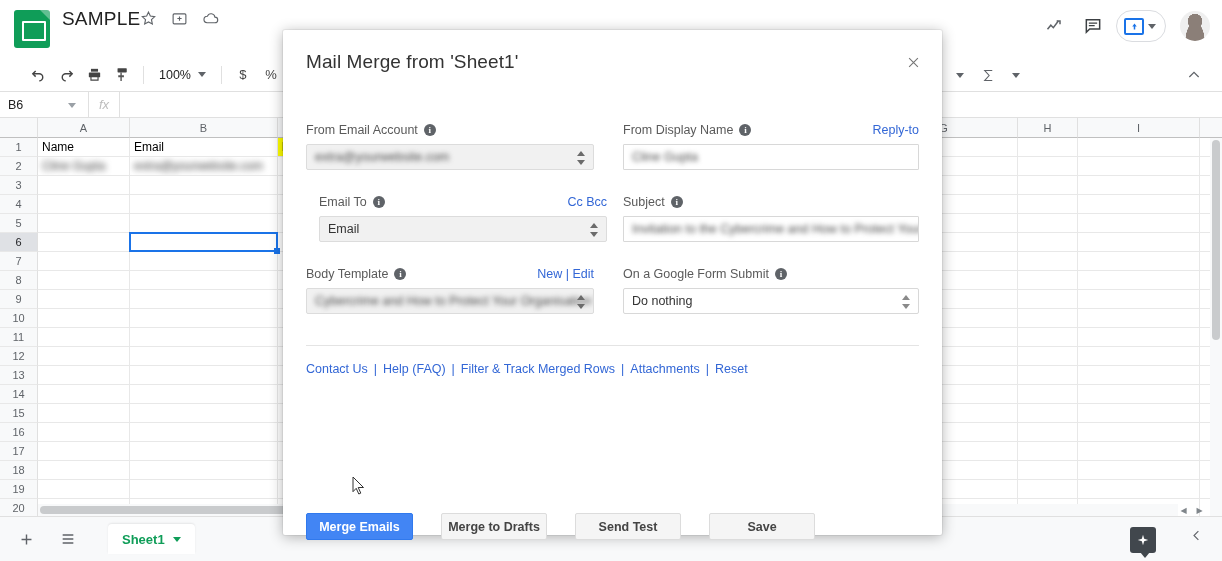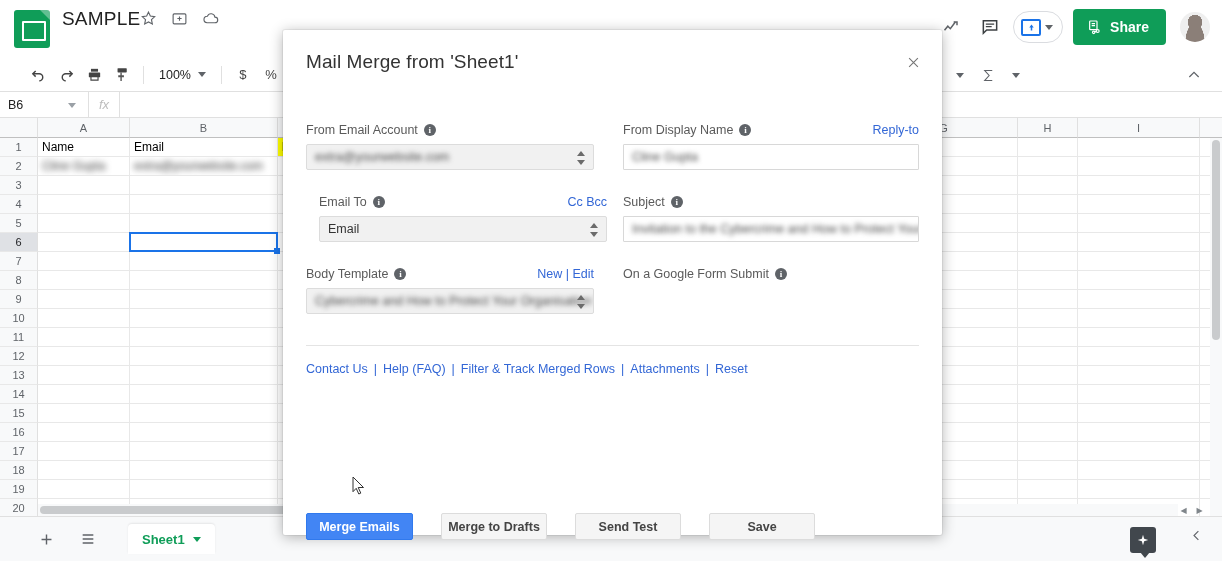--- a/index.html
+++ b/index.html
@@ -120,21 +120,21 @@
   .hscroll { position:absolute; left:38px; bottom:0; width:1140px; height:12px; background:#f8f9fa; }
   .hthumb { position:absolute; left:2px; top:2px; width:640px; height:8px; background:#c9cbcd; border-radius:4px; }
   .vscroll { position:absolute; right:0; top:20px; width:12px; height:378px; background:#f8f9fa; }
   .vthumb { position:absolute; left:2px; top:2px; width:8px; height:200px; background:#c9cbcd; border-radius:4px; }
   .hsb-arrows { position:absolute; right:16px; bottom:0; display:flex; gap:3px; }
   .hsb-arrows div{ width:13px;height:12px; display:flex;align-items:center;justify-content:center; color:#80868b; font-size:8px;}
 
   
   .gs-bottom {
     position:absolute; left:0; bottom:0; width:1222px; height:45px;
-    background:#f8f9fa; border-top:1px solid #e0e0e0; display:flex; align-items:center; padding-left:36px; gap:22px;
+    background:#f8f9fa; border-top:1px solid #e0e0e0; display:flex; align-items:center; padding-left:16px; gap:22px;
   }
   .bb-ic { color:#5f6368; display:flex; align-items:center; justify-content:center; width:20px;height:20px;}
   .sheet-tab {
     display:flex; align-items:center; gap:8px; height:30px; padding:0 14px;
     background:#fff; border-radius:4px 4px 0 0; font-size:13px; color:#0f9d58; font-weight:bold;
     margin-left:8px; box-shadow:0 -1px 2px rgba(0,0,0,.08);
   }
   .tab-caret{ width:0;height:0;border-left:4px solid transparent;border-right:4px solid transparent;border-top:5px solid #0f9d58;}
   .explore {
     position:absolute; right:66px; bottom:8px; width:26px; height:26px;
@@ -253,30 +253,20 @@
             <path d="M7 8.5h10M7 11.5h7" stroke-width="1.4"></path>
           </svg>
       </div>
       <div class="present-pill">
         <div class="present-box">
           <svg width="9" height="9" viewBox="0 0 24 24" fill="#1a73e8">
               <path d="M12 4l6 8h-4v8h-4v-8H6z"></path>
             </svg>
         </div>
         <div class="caret-dn"></div>
-      </div>
-      <div class="share-btn">
-        <svg width="16" height="16" viewBox="0 0 24 24" fill="none" stroke="#fff" stroke-width="1.8">
-            <rect x="4" y="3" width="11" height="13" rx="1"></rect>
-            <path d="M7 7h5M7 10h5"></path>
-            <circle cx="16" cy="18" r="2.2"></circle>
-            <circle cx="10" cy="20" r="1.8"></circle>
-            <path d="M12 19.3l2-.8"></path>
-          </svg>
-        <span>Share</span>
       </div>
       <div class="avatar"></div>
     </div>
   </div>
 
   <div class="gs-toolbar">
     <div class="tb">
       <svg width="17" height="17" viewBox="0 0 24 24" fill="none" stroke="#444" stroke-width="2">
           <path d="M8 7L4 11l4 4"></path>
           <path d="M4 11h9a5 5 0 010 10"></path>
@@ -741,20 +731,24 @@
           <span class="blur-m">Cybercrime and How to Protect Your Organisation Tha...</span>
           <span class="spin"></span>
         </div>
       </div>
 
       <div class="fld r" style="left:340px; top:144px; position:absolute;">
         <div class="lbl">
           <span>On a Google Form Submit</span>
           <span class="info">i</span>
         </div>
+        <div class="select-box plain">
+          <span>Do nothing</span>
+          <span class="spin thin"></span>
+        </div>
       </div>
 
       <div class="divider"></div>
 
       <div class="links-row">
         <span>Contact Us</span>
         <span class="sep">|</span>
         <span>Help (FAQ)</span>
         <span class="sep">|</span>
         <span>Filter &amp; Track Merged Rows</span>

